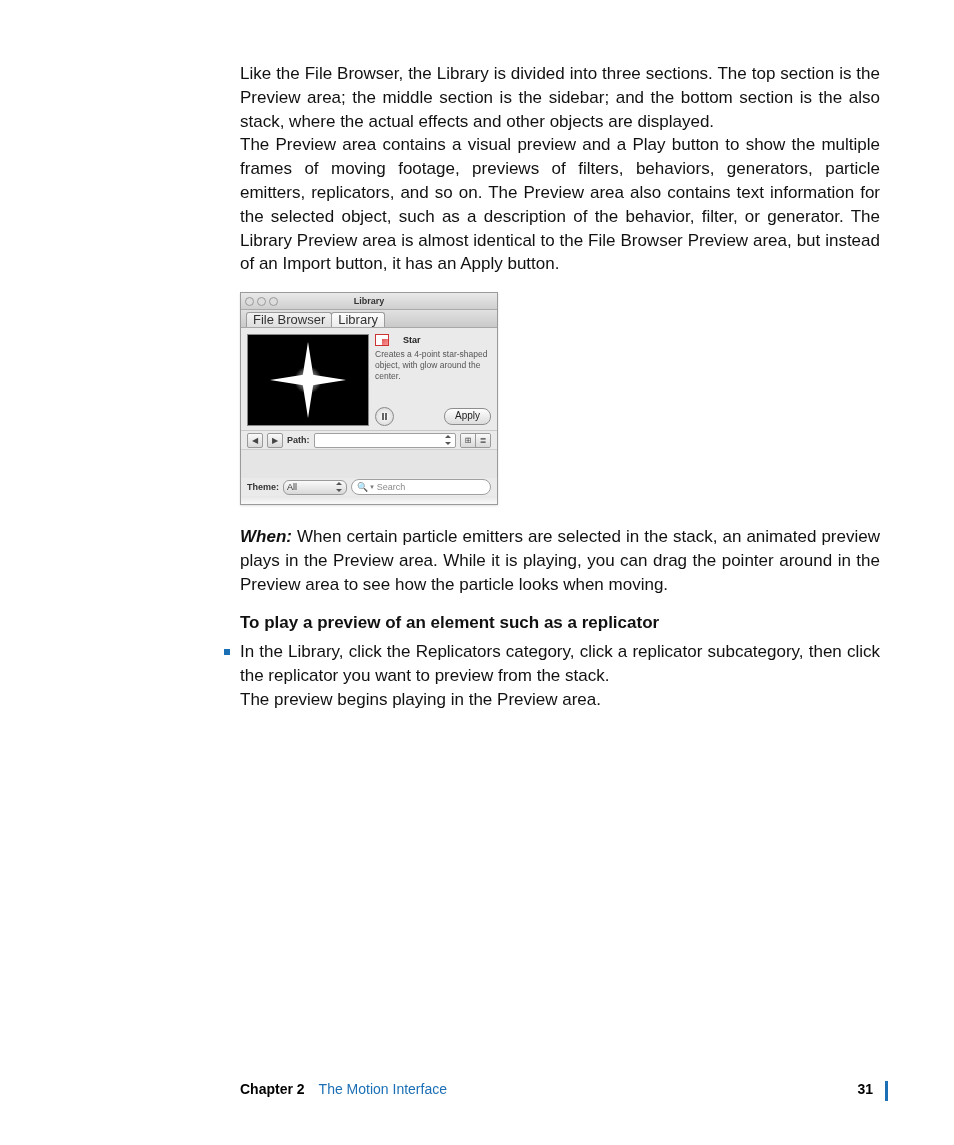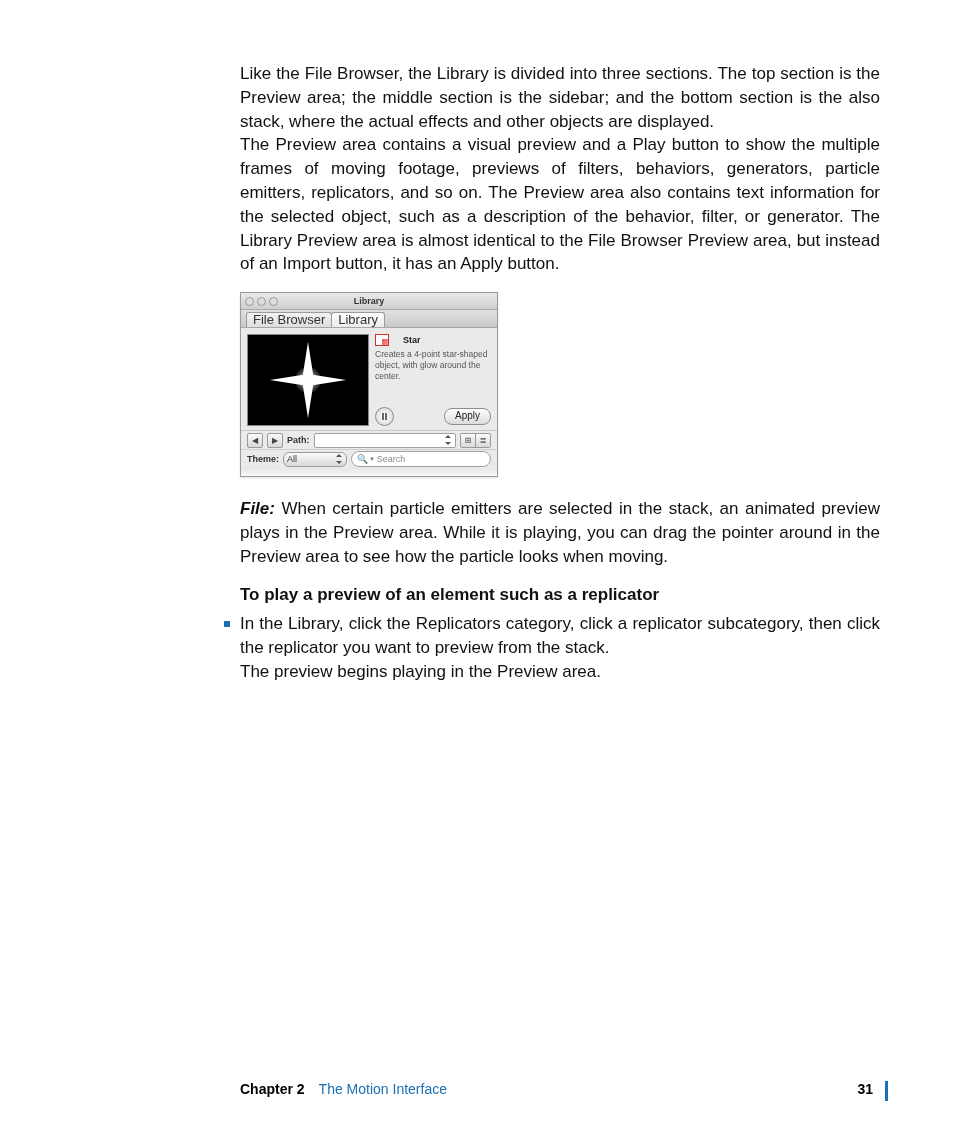--- a/index.html
+++ b/index.html
@@ -364,37 +364,37 @@
         <span class="label9">Path:</span>
         <div class="path-field">
             <span class="dd-arrows"></span>
           </div>
         <div class="view-toggle">
           <span>⊞</span>
           <span>≣</span>
         </div>
       </div>
 
-      <div class="shot-row" style="border-bottom:none;">
+      <div class="shot-row" style="border-bottom:none;margin-top:28px;">
         <span class="label9">Theme:</span>
         <div class="theme-popup">
           <span>All</span>
           <span class="dd-arrows"></span>
         </div>
         <div class="search-field">
           <span class="search-icon">🔍</span>
           <span class="tiny-dd">▾</span>
           <span>Search</span>
         </div>
       </div>
       <div class="shot-faded"></div>
     </div>
 
     <p style="text-align:justify;">
-      <span class="note-label">File:</span><span>  When certain particle emitters are selected in the stack, an animated preview plays in the Preview area. While it is playing, you can drag the pointer around in the Preview area to see how the particle looks when moving.</span>
+      <span class="note-label">When:</span><span>  When certain particle emitters are selected in the stack, an animated preview plays in the Preview area. While it is playing, you can drag the pointer around in the Preview area to see how the particle looks when moving.</span>
     </p>
 
     <p class="bold-inline" style="margin-top:14px;">To play a preview of an element such as a replicator</p>
 
     <div class="bullet-block">
       <span class="bullet-dot"></span>
       <span style="text-align:justify;">In the Library, click the Replicators category, click a replicator subcategory, then click the replicator you want to preview from the stack.</span>
     </div>
 
     <p class="after-bullet">The preview begins playing in the Preview area.</p>

